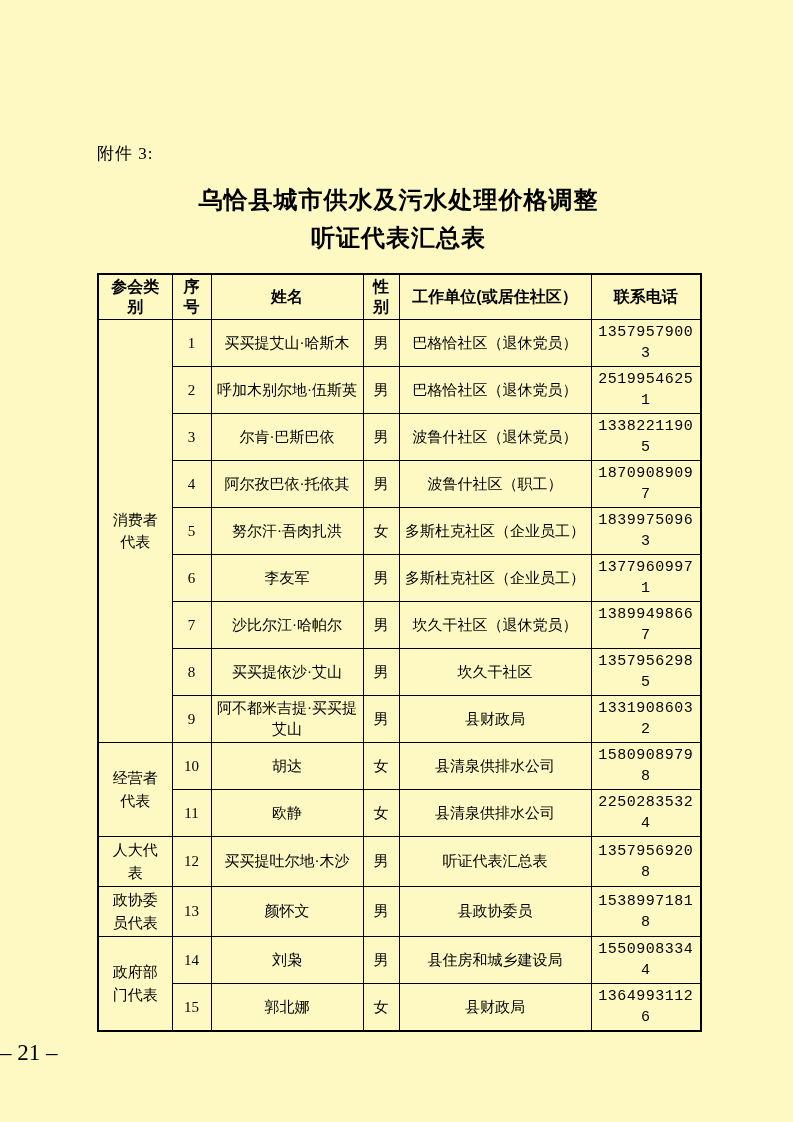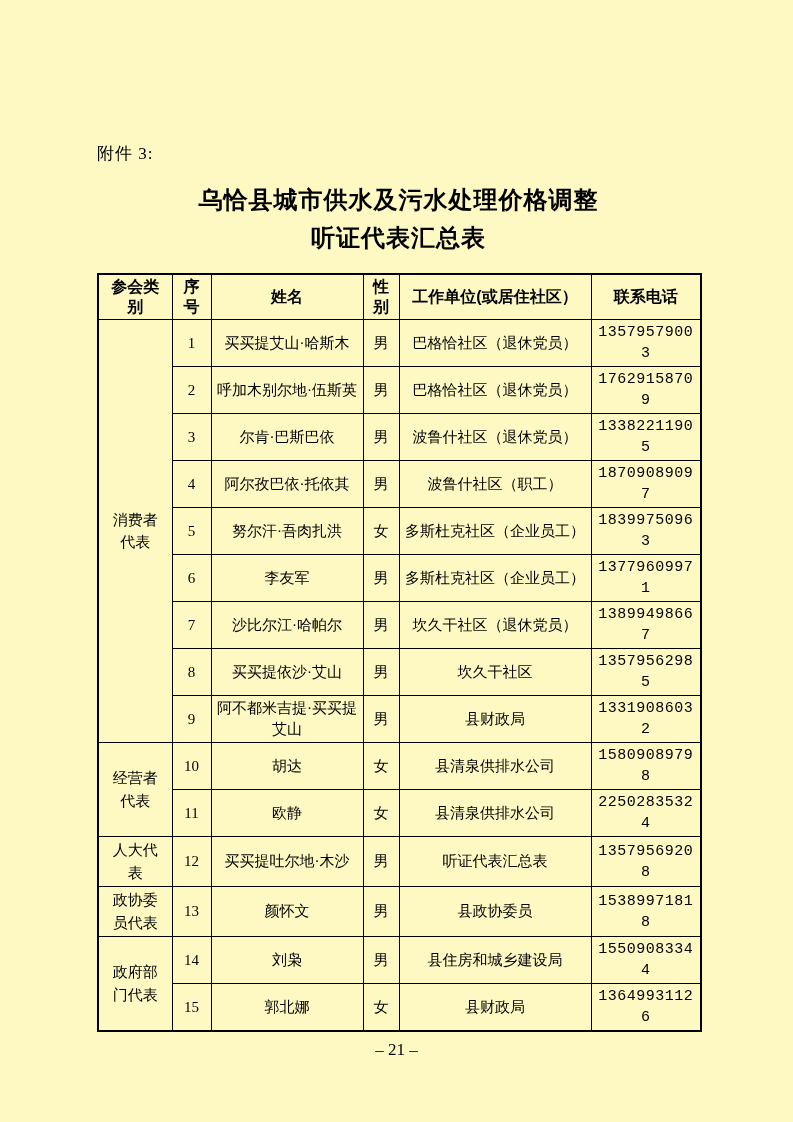--- a/index.html
+++ b/index.html
@@ -87,22 +87,22 @@
   }
   .rep-table td.phone-cell {
     font-family: Liberation Mono, monospace;
     letter-spacing: 0.5px;
   }
   .page-number {
     position: absolute;
     left: 0;
     top: 1040px;
     width: 100%;
-    text-align: center;
-    font-size: 17px;
+    text-align: left;
+    font-size: 23px;
     font-family: "Liberation Serif", "DejaVu Serif", serif;
   }
 </style>
 </head>
 <body>
 
 <div class="page">
 
   <div class="attachment-label">附件 3:</div>
 
@@ -135,21 +135,21 @@
         <td>买买提艾山·哈斯木</td>
         <td>男</td>
         <td>巴格恰社区（退休党员）</td>
         <td class="phone-cell">13579579003</td>
       </tr>
       <tr>
         <td>2</td>
         <td>呼加木别尔地·伍斯英</td>
         <td>男</td>
         <td>巴格恰社区（退休党员）</td>
-        <td class="phone-cell">17629158709</td>
+        <td class="phone-cell">25199546251</td>
       </tr>
       <tr>
         <td>3</td>
         <td>尔肯·巴斯巴依</td>
         <td>男</td>
         <td>波鲁什社区（退休党员）</td>
         <td class="phone-cell">13382211905</td>
       </tr>
       <tr>
         <td>4</td>

